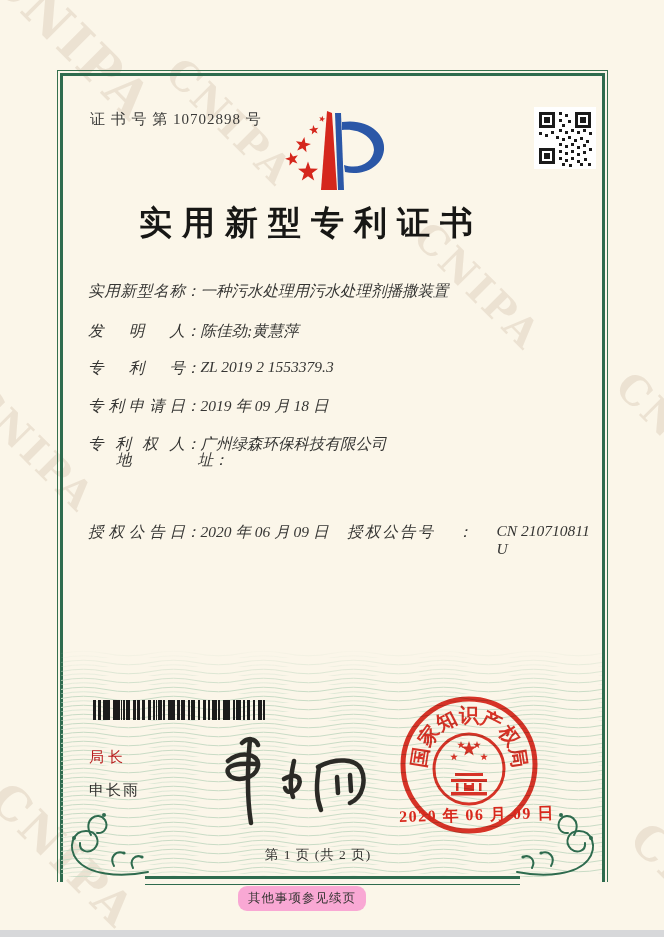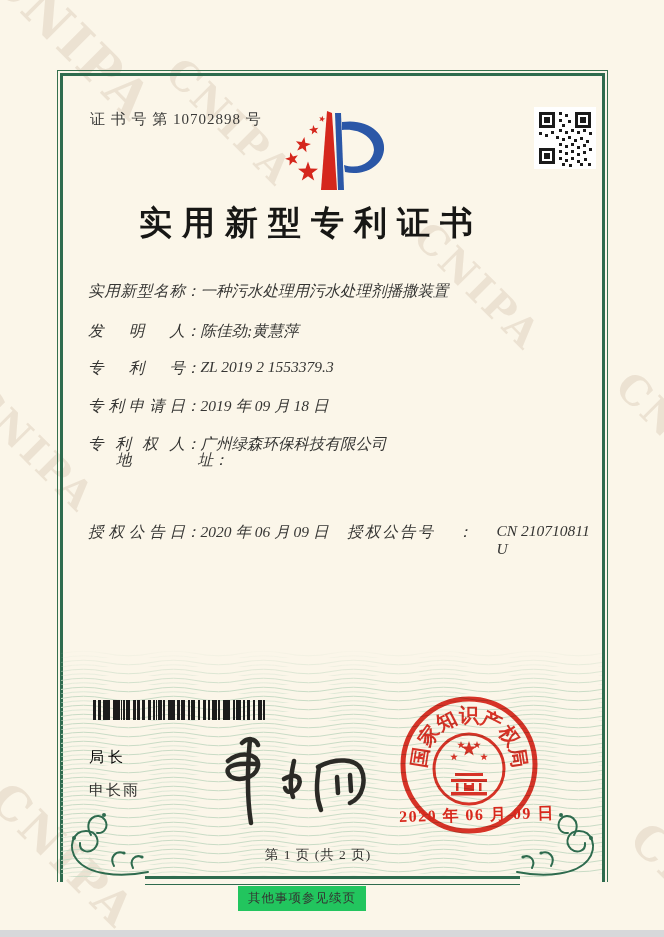--- a/index.html
+++ b/index.html
@@ -48,34 +48,34 @@
   .paras{position:absolute;left:88px;top:543px;width:499px;z-index:2;
     font-size:14.6px;line-height:20.6px;color:#363634;text-align:justify;}
   .paras p{margin:0;text-indent:2.05em;}
   
   .barcode{position:absolute;left:93px;top:700px;width:172px;height:20px;z-index:2;
     background-image:
       repeating-linear-gradient(90deg,#1c1c1c 0 2px,transparent 2px 5px),
       repeating-linear-gradient(90deg,#1c1c1c 0 1px,transparent 1px 7px),
       repeating-linear-gradient(90deg,#1c1c1c 0 3px,transparent 3px 11px);}
   .sig-title{position:absolute;left:89px;top:748px;z-index:2;font-size:15px;
-    letter-spacing:4px;color:#000000;}
+    letter-spacing:4px;color:#b91c1c;}
   .sig-name{position:absolute;left:89px;top:781px;z-index:2;font-size:15px;
     letter-spacing:2px;color:#2f2f2d;}
   .signature{position:absolute;left:198px;top:733px;z-index:3;}
   .seal{position:absolute;left:385px;top:689px;z-index:5;opacity:.95;
     mix-blend-mode:multiply;}
   .seal-date{position:absolute;left:399px;top:805px;z-index:6;font-size:16px;
     font-weight:bold;color:#d8281c;letter-spacing:1.5px;
     transform:rotate(-1.5deg);white-space:nowrap;}
   .page-ind{position:absolute;left:57px;top:846px;width:522px;z-index:2;
     text-align:center;font-size:13.5px;letter-spacing:1px;color:#333331;}
   .note-box{position:absolute;left:238px;top:886px;width:128px;height:25px;z-index:2;
-    background:#22c55e;text-align:center;line-height:25px;font-size:12.5px;
-    letter-spacing:1px;color:#333331;}
+    background:#f9a8d4;text-align:center;line-height:25px;font-size:12.5px;
+    letter-spacing:1px;color:#333331;border-radius:9px;}
   .gray-strip{position:absolute;left:0;top:930px;width:664px;height:7px;
     background:#d7d8da;z-index:4;}
 </style>
 </head>
 <body>
 
 <span class="wm" style="left:-30px;top:8px;font-size:52px;">CNIPA</span>
 <span class="wm" style="left:150px;top:98px;font-size:40px;">CNIPA</span>
 <span class="wm" style="left:398px;top:262px;font-size:40px;">CNIPA</span>
 <span class="wm" style="left:600px;top:412px;font-size:40px;">CNIPA</span>

